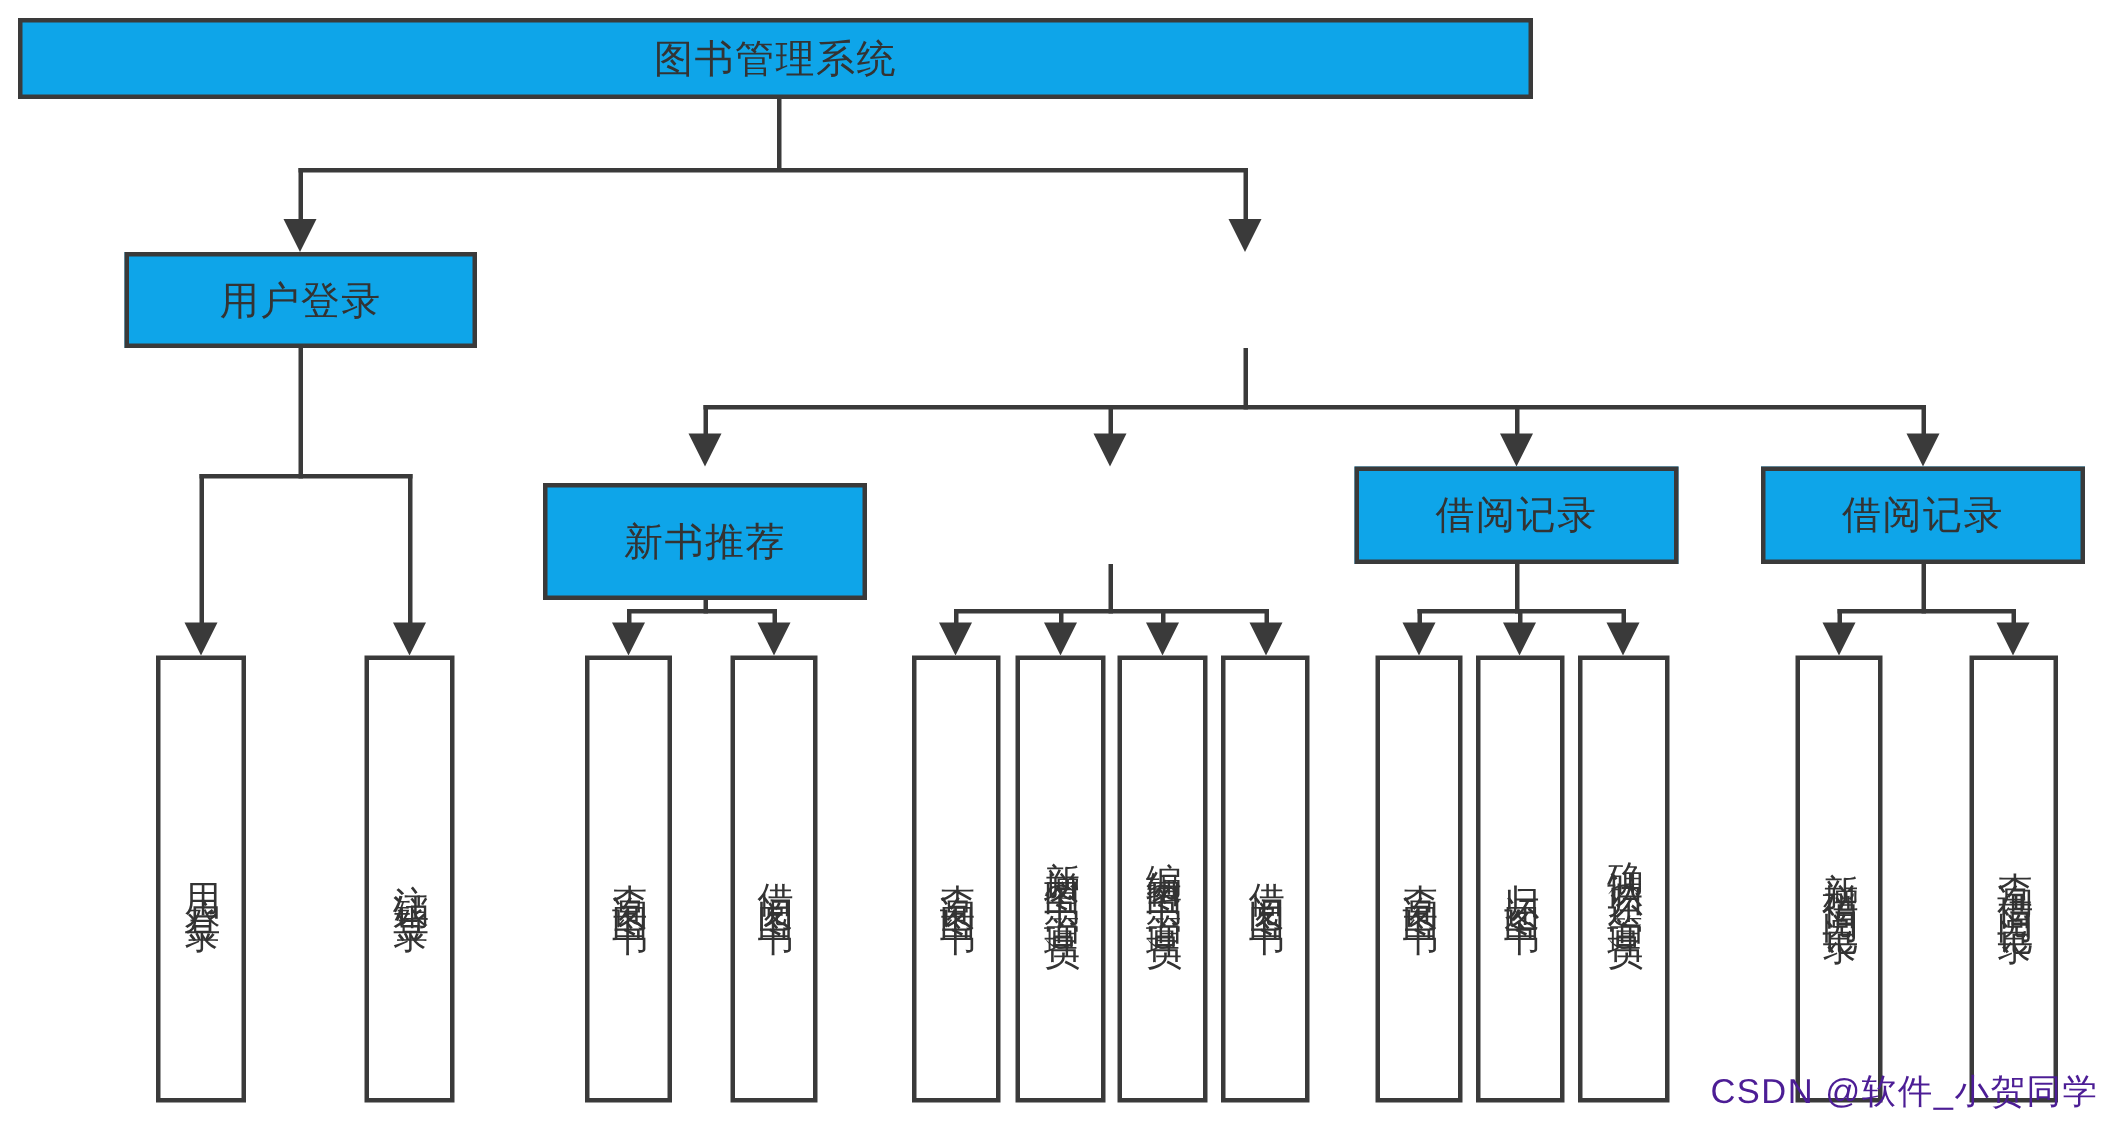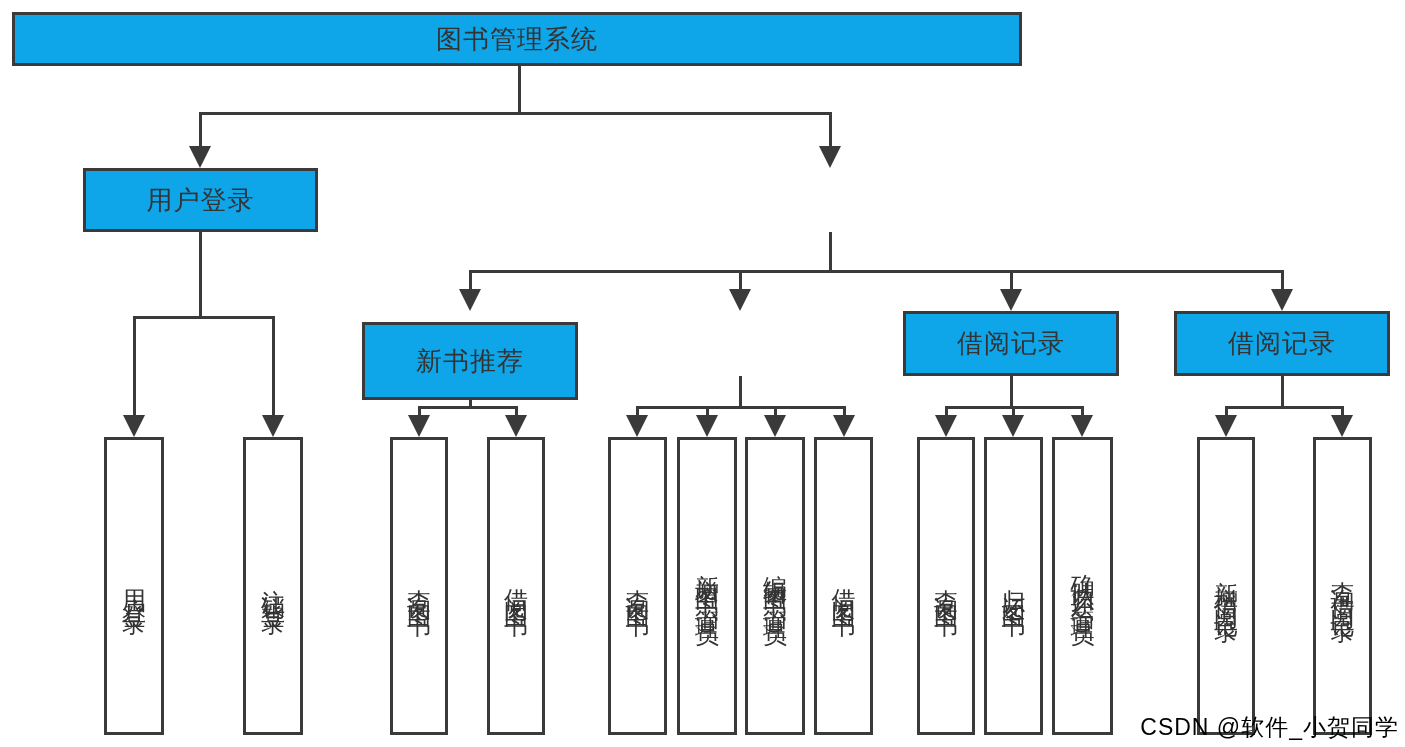--- a/index.html
+++ b/index.html
@@ -65,21 +65,21 @@
     white-space: nowrap;
   }
   .leaf.long span {
     letter-spacing: 7px;
   }
   .watermark {
     position: absolute;
     right: 6px;
     bottom: 4px;
     font-size: 23px;
-    color: #000000;
+    color: #4c1d95;
     letter-spacing: 1px;
     z-index: 10;
     white-space: nowrap;
   }
 </style>
 </head>
 <body>
 
 <div class="canvas">
 

